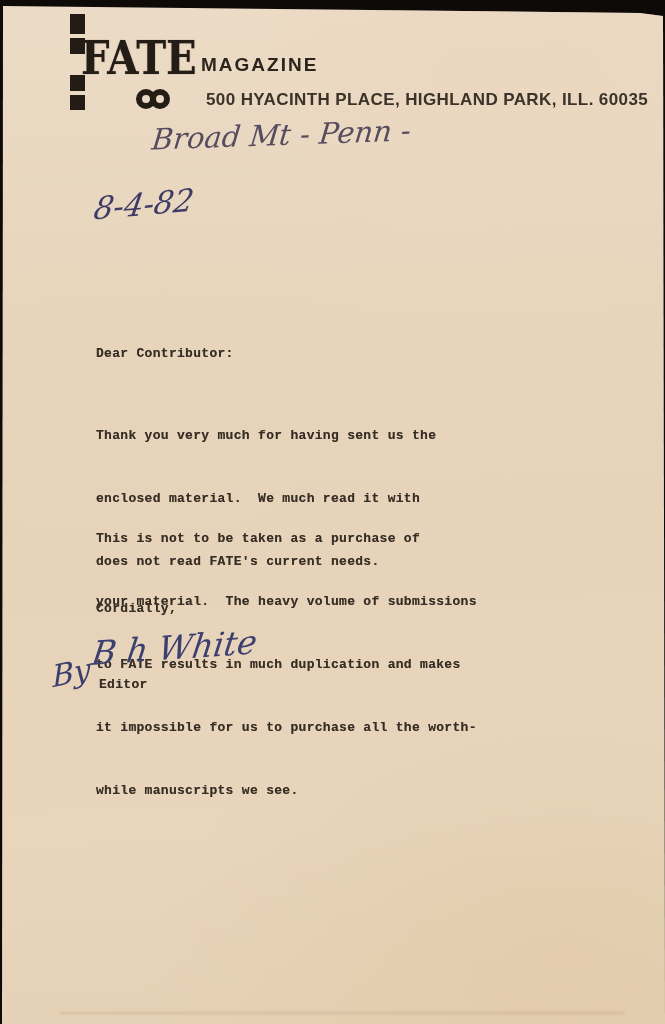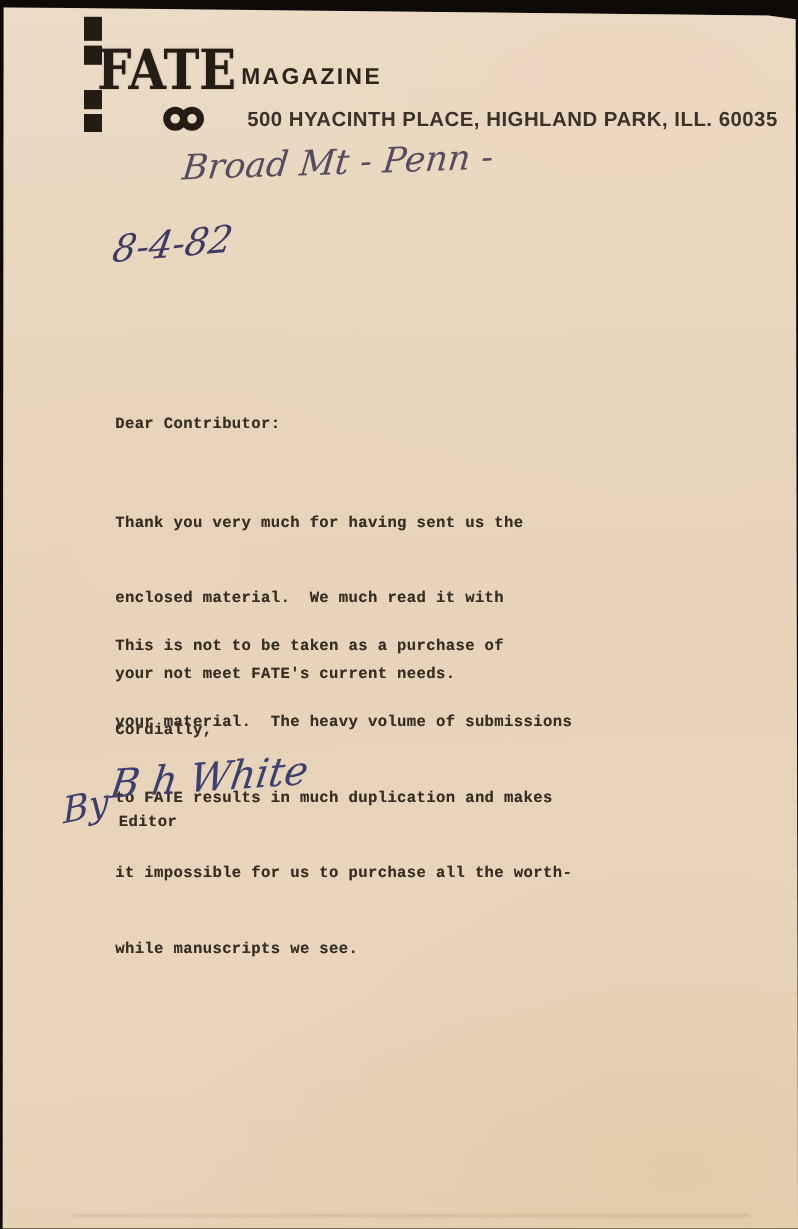--- a/index.html
+++ b/index.html
@@ -114,21 +114,21 @@
   <div class="address">500 HYACINTH PLACE, HIGHLAND PARK, ILL. 60035</div>
 
   <div class="hand topic-note">Broad Mt - Penn -</div>
   <div class="hand date-note">8-4-82</div>
 
   <div class="typed salutation">Dear Contributor:</div>
 
   <div class="typed para1">
     <div>Thank you very much for having sent us the</div>
     <div>enclosed material.  We much read it with</div>
-    <div>your not meet FATE's current needs.</div>
+    <div>does not read FATE's current needs.</div>
   </div>
 
   <div class="typed para2">
     <div>This is not to be taken as a purchase of</div>
     <div>your material.  The heavy volume of submissions</div>
     <div>to FATE results in much duplication and makes</div>
     <div>it impossible for us to purchase all the worth-</div>
     <div>while manuscripts we see.</div>
   </div>
 

